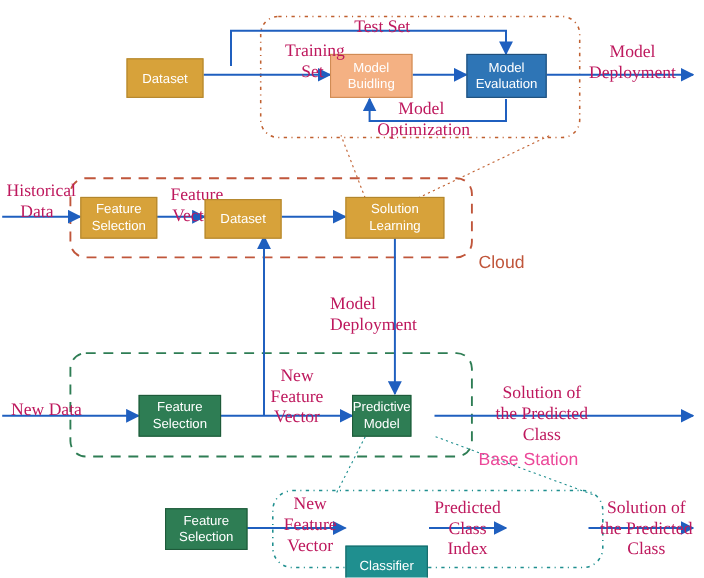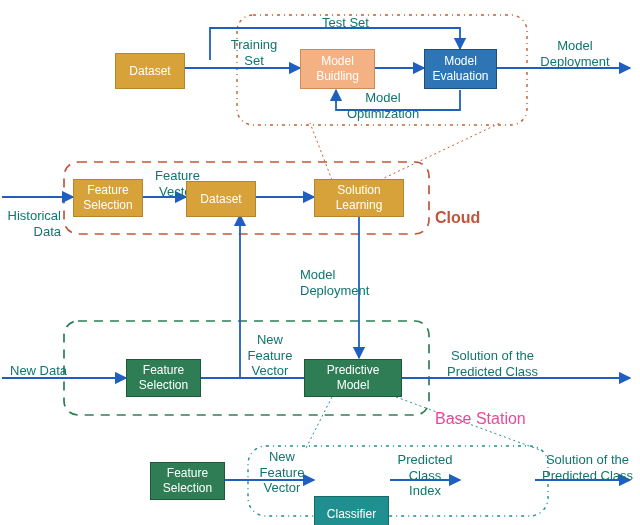--- a/index.html
+++ b/index.html
@@ -30,25 +30,26 @@
     box-sizing: border-box;
     padding: 17px 6px;
   }
   .tan   { background: #d7a23a; border-color: #b2862e; }
   .peach { background: #f4b183; border-color: #d08b54; }
   .blue  { background: #2e75b6; border-color: #1f4e79; }
   .green { background: #2e7d54; border-color: #1e5a3a; }
   .teal  { background: #1f8f8f; border-color: #166a6a; margin-top: 32px; }
   .label {
     position: absolute;
-    color: #0f766e;
-    font-size: 13px;
+    color: #be185d;
+    font-size: 16px;
     text-align: center;
     line-height: 1.2;
     white-space: normal;
+    font-family: Liberation Serif, serif;
   }
   .region-title {
     position: absolute;
     color: #c0563b;
     font-size: 16px;
   }
   svg.wires {
     position: absolute;
     left: 0;
     top: 0;
@@ -104,48 +105,48 @@
   <path d="M 390 480 L 460 480" stroke="#1f5fbf" stroke-width="1.8" fill="none" marker-end="url(#ah)"></path>
   <path d="M 535 480 L 630 480" stroke="#1f5fbf" stroke-width="1.8" fill="none" marker-end="url(#ah)"></path>
 </svg>
 
 <div class="box tan" style="left:115px; top:53px; width:70px; height:30px;">Dataset</div>
 <div class="box blue" style="left:424px; top:49px; width:73px; height:40px;">Model
 Evaluation</div>
 <div class="box peach" style="left:300px; top:49px; width:75px; height:40px;">Model
 Buidling</div>
 
-<div class="label" style="left:229px; top:37px; width:50px;">Training
+<div class="label" style="left:259px; top:37px; width:50px;">Training
 Set</div>
 <div class="label" style="left:322px; top:15px;">Test Set</div>
 <div class="label" style="left:343px; top:90px; width:80px;">Model
 Optimization</div>
 <div class="label" style="left:535px; top:38px; width:80px;">Model
 Deployment</div>
 
-<div class="label" style="left:6px; top:164px; width:55px; text-align:right;margin-top:44px;">Historical
+<div class="label" style="left:6px; top:164px; width:55px; text-align:center;">Historical
 Data</div>
 <div class="box tan" style="left:73px; top:179px; width:70px; height:38px;">Feature
 Selection</div>
 <div class="label" style="left:144px; top:168px; width:45px;margin-left:11px;">Feature
 Vector</div>
 <div class="box tan" style="left:186px; top:181px; width:70px; height:34px;">Dataset</div>
 <div class="box tan" style="left:314px; top:179px; width:90px; height:38px;">Solution
 Learning</div>
-<div class="region-title" style="left:435px; top:209px;font-weight:bold;">Cloud</div>
+<div class="region-title" style="left:435px; top:231px;">Cloud</div>
 <div class="label" style="left:300px; top:267px; width:80px; text-align:left;">Model
 Deployment</div>
 
 <div class="label" style="left:10px; top:363px; text-align:left;">New Data</div>
 <div class="box green" style="left:126px; top:359px; width:75px; height:38px;">Feature
 Selection</div>
 <div class="label" style="left:246px; top:332px; width:48px;">New
 Feature
 Vector</div>
-<div class="box green" style="left:304px; top:359px; width:98px; height:38px;">Predictive
+<div class="box green" style="left:320px; top:359px; width:54px; height:38px;">Predictive
 Model</div>
 <div class="label" style="left:445px; top:348px; width:95px;">Solution of the
 Predicted Class</div>
 <div class="region-title" style="left:435px; top:410px; color:#ec4899;">Base Station</div>
 
 <div class="box green" style="left:150px; top:462px; width:75px; height:38px;">Feature
 Selection</div>
 <div class="label" style="left:258px; top:449px; width:48px;">New
 Feature
 Vector</div>

